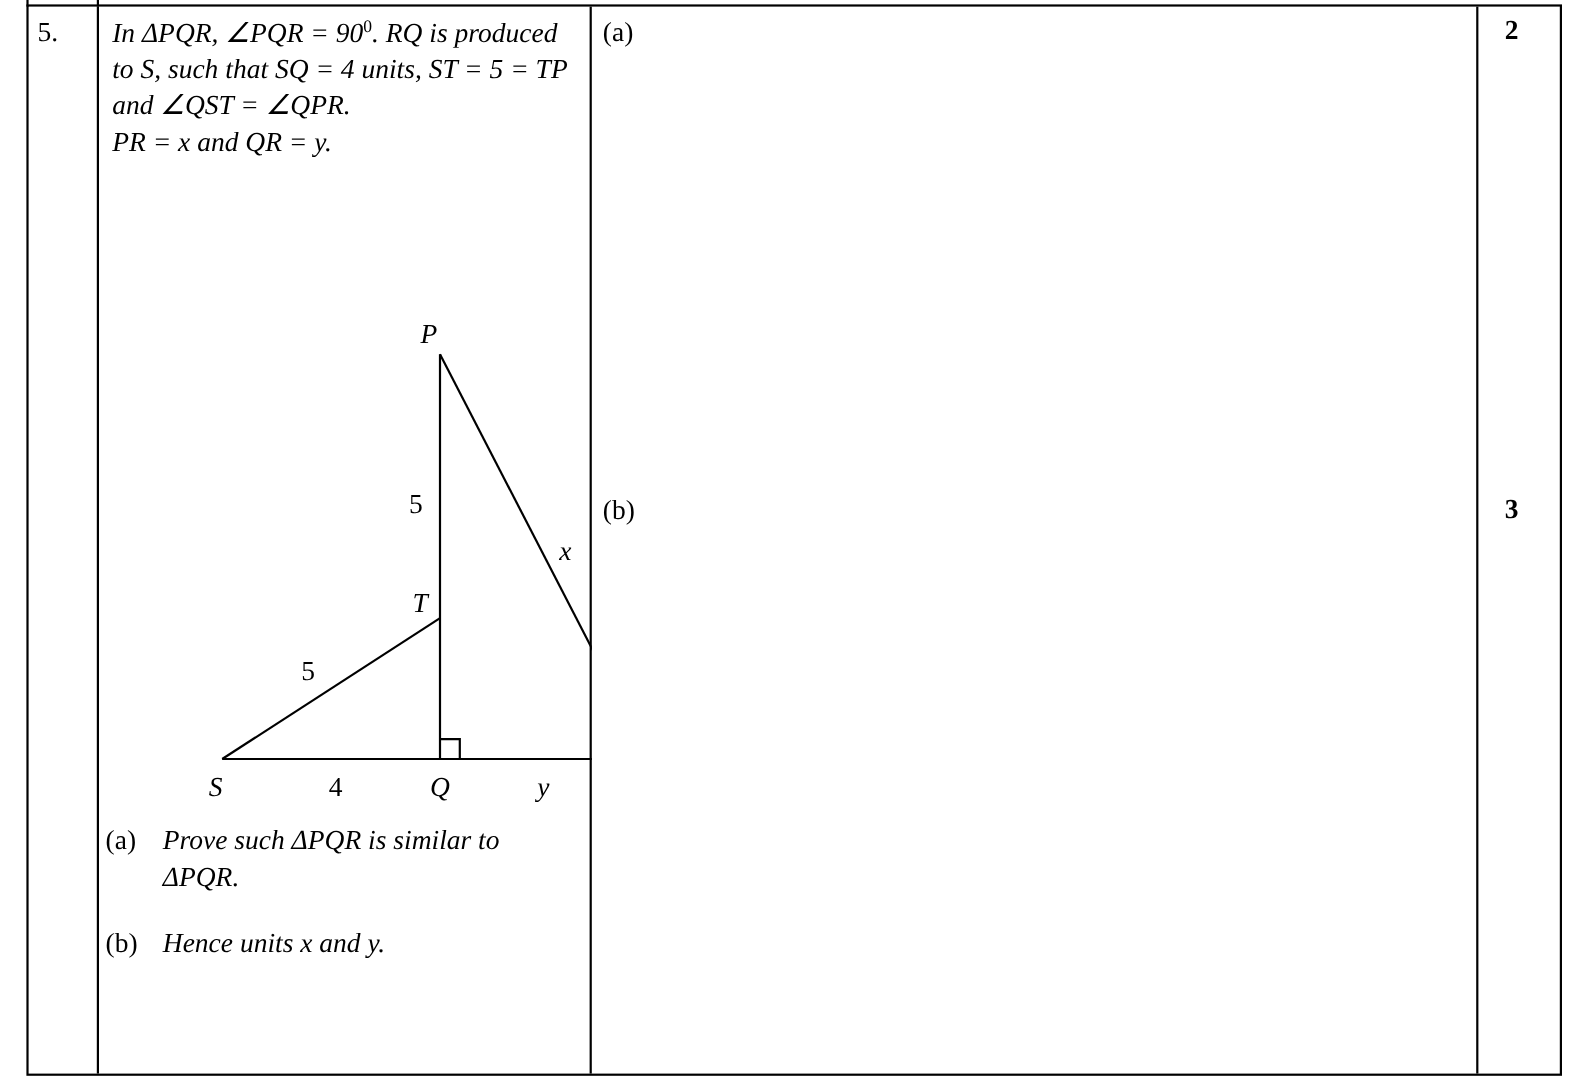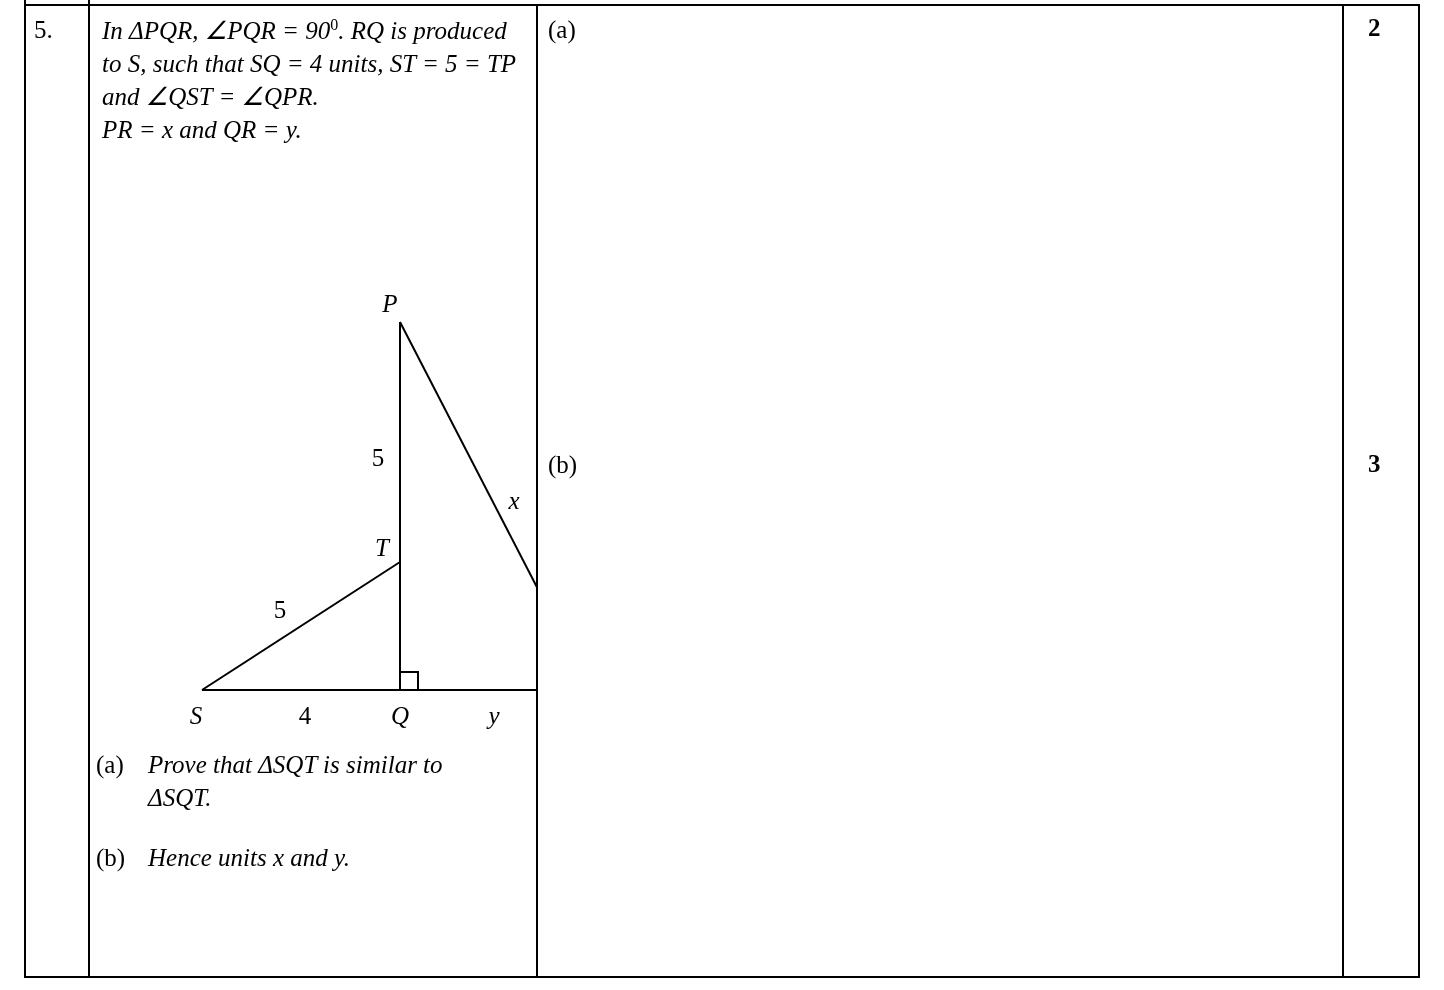--- a/index.html
+++ b/index.html
@@ -215,22 +215,22 @@
           <text x="215" y="450" font-size="25" text-anchor="middle">4</text>
           <text x="404" y="450" font-size="25" font-style="italic" text-anchor="middle">y</text>
           <text x="424" y="235" font-size="25" font-style="italic" text-anchor="middle">x</text>
         </svg>
       </div>
 
       <div class="parts">
         <div class="part-row">
           <div class="part-label">(a)</div>
           <div class="part-text">
-            <span class="mathi">Prove that ΔSQT is similar to</span><br>
-            <span class="mathi">ΔSQT.</span>
+            <span class="mathi">Prove such ΔPQR is similar to</span><br>
+            <span class="mathi">ΔPQR.</span>
           </div>
         </div>
         <div class="part-row">
           <div class="part-label">(b)</div>
           <div class="part-text">
             <span class="mathi">Hence units x and y.</span>
           </div>
         </div>
       </div>
 

